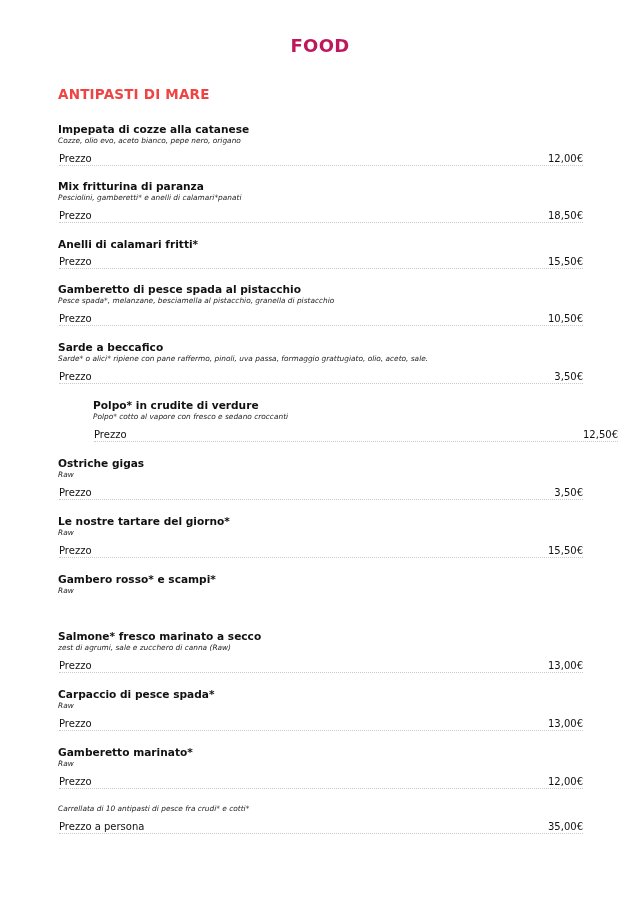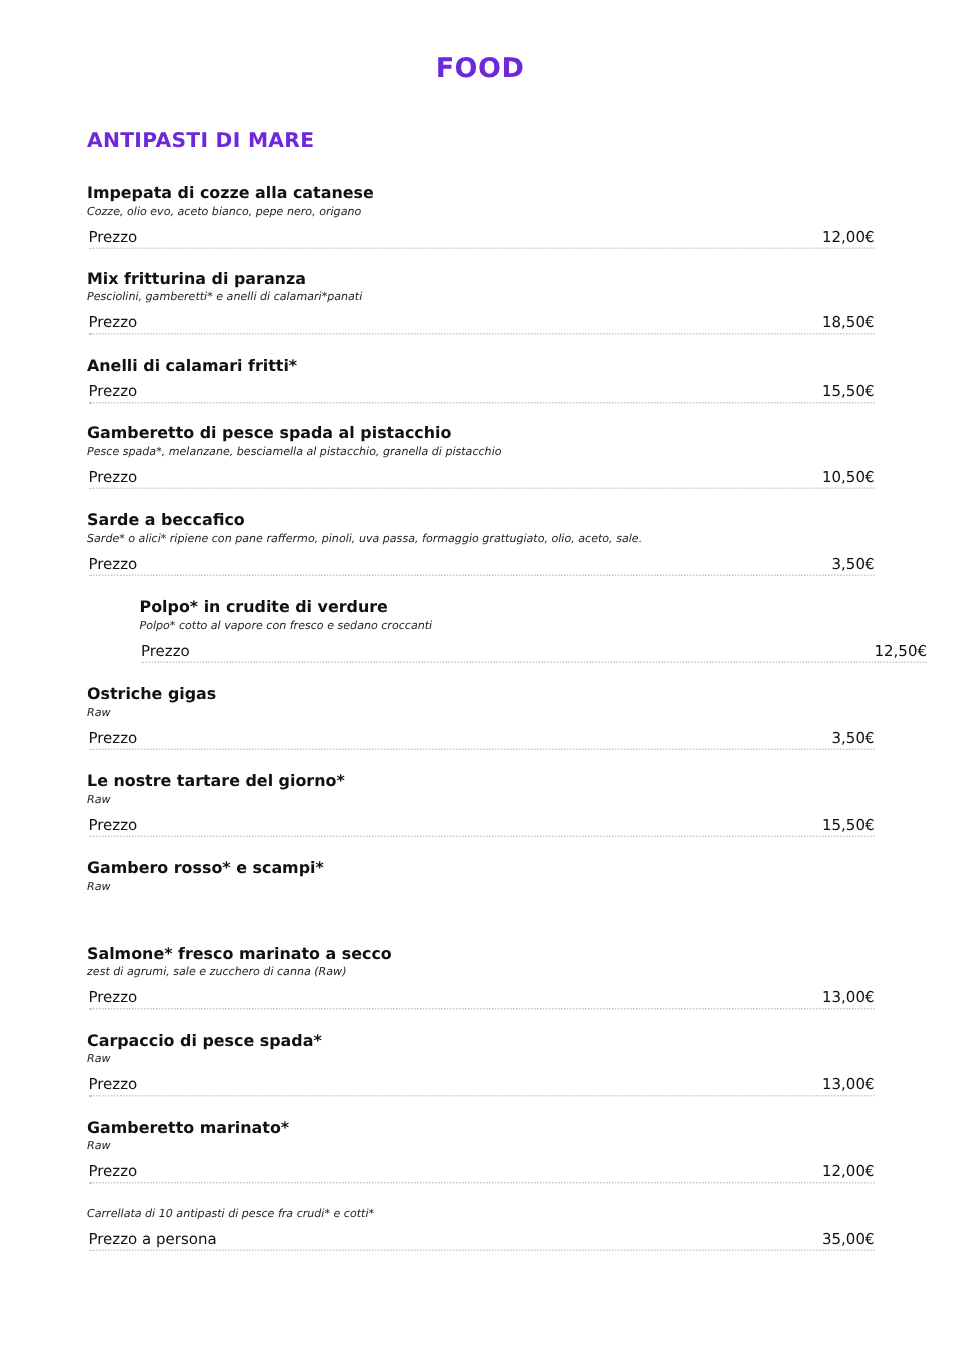--- a/index.html
+++ b/index.html
@@ -16,30 +16,30 @@
       color: #111111;
     }
     .page-title {
       position: absolute;
       top: 35px;
       left: 0;
       width: 640px;
       text-align: center;
       font-size: 18px;
       font-weight: bold;
-      color: #6d28d9;
+      color: #be185d;
       letter-spacing: 0.3px;
     }
     .section-title {
       position: absolute;
       top: 86px;
       left: 58px;
       font-size: 13.5px;
       font-weight: bold;
-      color: #6d28d9;
+      color: #ef4444;
       letter-spacing: 0.2px;
     }
     .menu-list {
       position: absolute;
       top: 123px;
       left: 58px;
       width: 525px;
     }
     .menu-item {
       position: absolute;

